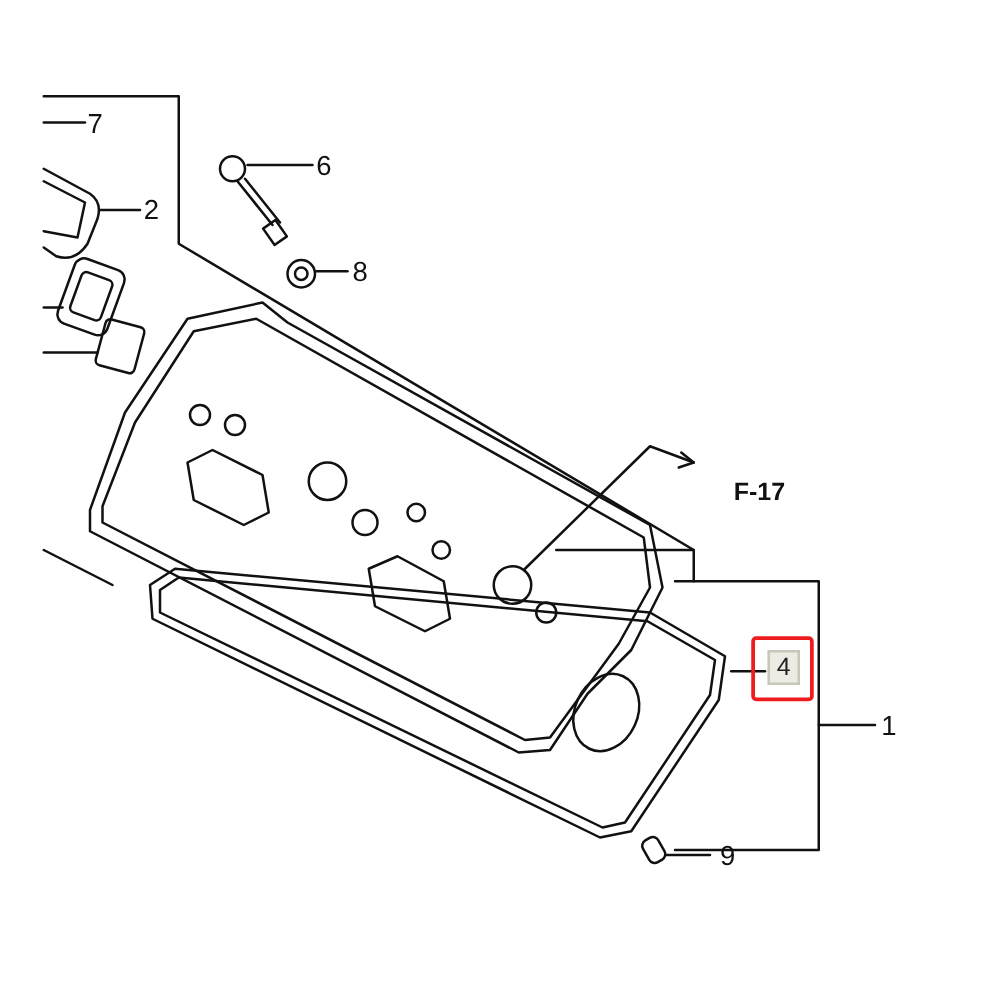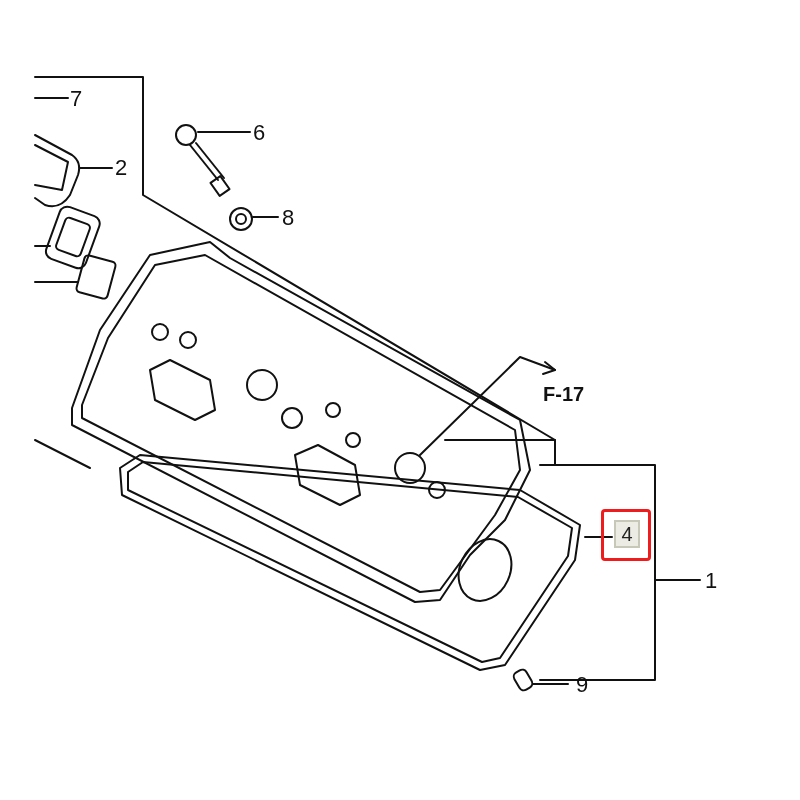--- a/index.html
+++ b/index.html
@@ -1,19 +1,19 @@
 <!DOCTYPE html>
 <html><head>
 <meta charset="utf-8">
 <style>
   html, body { margin:0; padding:0; background:#ffffff; }
   body { width:800px; height:800px; position:relative; overflow:hidden; font-family:"Liberation Sans", sans-serif; }
   #diagram { position:absolute; left:0; top:0; width:800px; height:800px; }
   .callout { position:absolute; font-size:22px; color:#111; line-height:1; }
-  .ref { position:absolute; font-size:20px; font-weight:bold; color:#111; }
+  .ref { position:absolute; font-size:20px; font-weight:bold; color:#111;margin-left:44px; }
   .hl-box { position:absolute; left:601px; top:509px; width:50px; height:52px; border:3px solid #ee1c1c; border-radius:4px; box-sizing:border-box; cursor:pointer; }
   .hl-inner { position:absolute; left:10px; top:8px; width:26px; height:28px; background:#ecece4; border:2px solid #c8c8b8; box-sizing:border-box; text-align:center; font-size:20px; line-height:24px; color:#222; }
 </style>
 </head>
 <body>
 
 <svg id="diagram" viewBox="0 0 800 800" xmlns="http://www.w3.org/2000/svg" fill="none" stroke="#111" stroke-width="2" stroke-linejoin="round" stroke-linecap="round">
 
   <polyline points="35,77 143,77 143,195 555,440 555,465"></polyline>
   <line x1="35" y1="98" x2="68" y2="98"></line>

